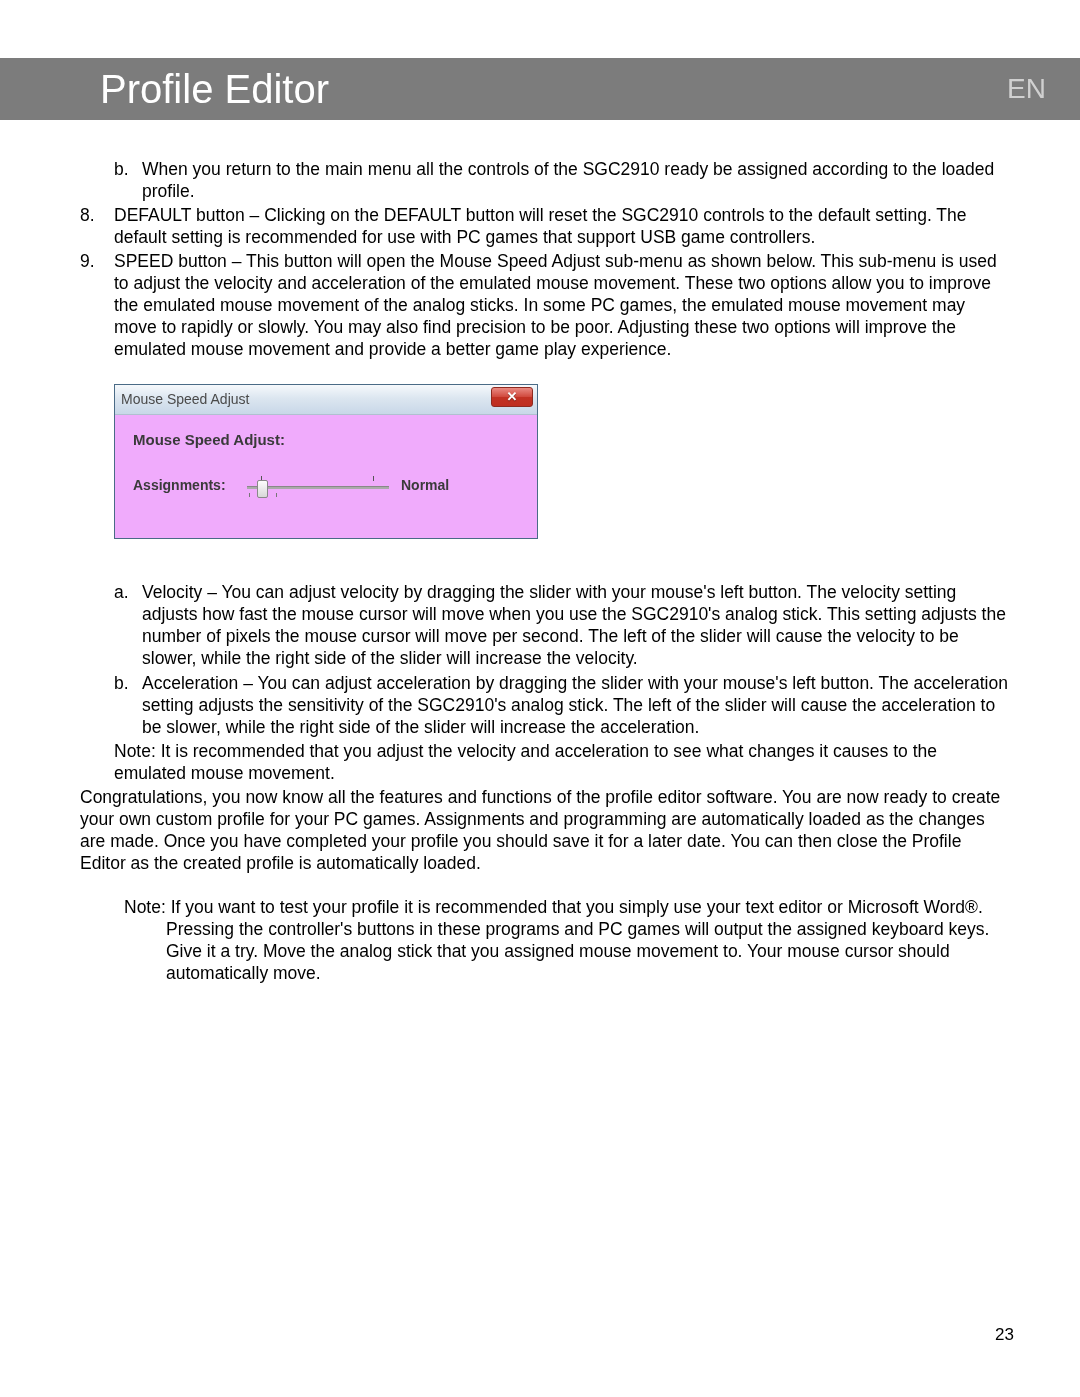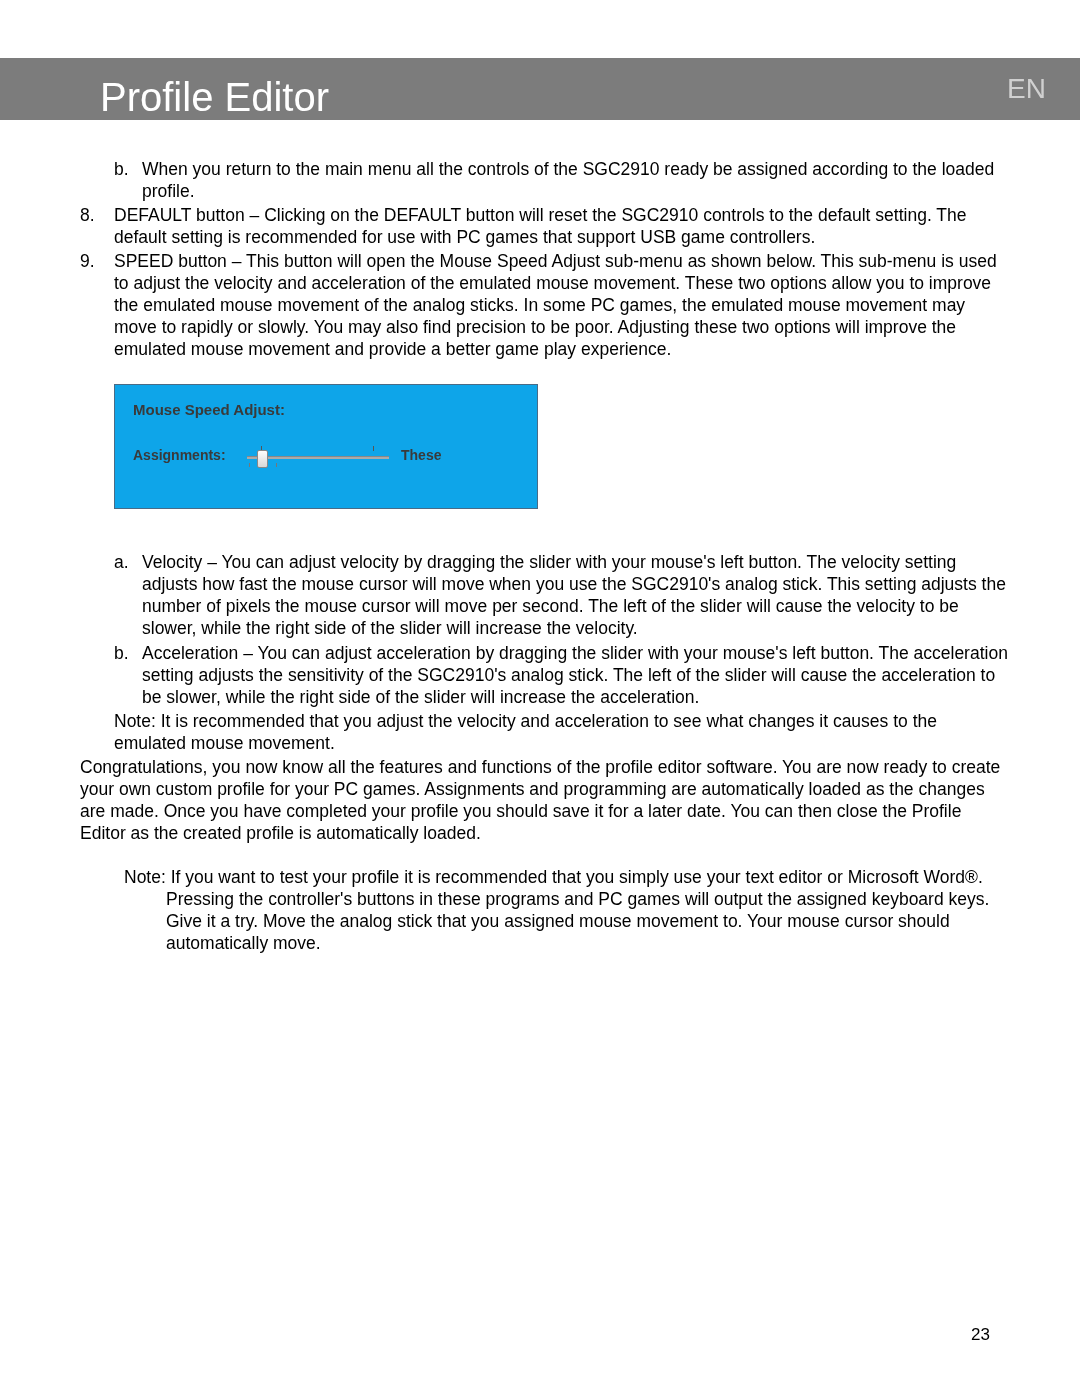--- a/index.html
+++ b/index.html
@@ -10,21 +10,21 @@
     font-family: Arial, Helvetica, sans-serif;
     color: #000;
     position: relative;
   }
   .header-bar {
     position: absolute;
     top: 58px; left: 0; right: 0;
     height: 62px;
     background: #7c7c7c;
     display: flex;
-    align-items: flex-end;
+    align-items: center;
   }
   .header-prefix {
     width: 96px;
     height: 100%;
     background: #7c7c7c;
   }
   .header-title {
     color: #ffffff;
     font-size: 40px;
     font-weight: 400;
@@ -109,21 +109,21 @@
     align-items: center;
     justify-content: center;
   }
   .close-x {
     color: #fff;
     font-weight: bold;
     font-size: 13px;
     text-shadow: 0 1px 1px rgba(0,0,0,0.4);
   }
   .dialog-body {
-    background: #0ea5e9;
+    background: #f0abfc;
     padding: 16px 35px 42px 18px;
   }
   .dlg-heading {
     font-weight: bold;
     color: #3a3a3a;
     margin-bottom: 24px;
     font-size: 15px;
   }
   .slider-row {
     display: flex;
@@ -178,21 +178,21 @@
     padding-left: 0px;
   }
   .note-indent {
     padding-left: 42px;
     text-indent: -42px;
     margin-left: 44px;
   }
   .pagenum {
     position: absolute;
     bottom: 52px;
-    right: 90px;
+    right: 66px;
     font-size: 17px;
   }
 </style>
 </head>
 <body>
 
 <div class="header-bar">
   <div class="header-prefix"></div>
   <div class="header-title">Profile Editor</div>
   <div class="header-lang">EN</div>
@@ -209,35 +209,41 @@
     <div class="ol-num">8.</div>
     <div class="ol-body">DEFAULT button – Clicking on the DEFAULT button will reset the SGC2910 controls to the default setting. The default setting is recommended for use with PC games that support USB game controllers.</div>
   </div>
 
   <div class="ol-item">
     <div class="ol-num">9.</div>
     <div class="ol-body">SPEED button – This button will open the Mouse Speed Adjust sub-menu as shown below. This sub-menu is used to adjust the velocity and acceleration of the emulated mouse movement. These two options allow you to improve the emulated mouse movement of the analog sticks. In some PC games, the emulated mouse movement may move to rapidly or slowly. You may also find precision to be poor. Adjusting these two options will improve the emulated mouse movement and provide a better game play experience.</div>
   </div>
 
   <div class="dialog">
+    <div class="titlebar">
+      <span class="titlebar-text">Mouse Speed Adjust</span>
+      <div class="close-btn">
+        <span class="close-x">✕</span>
+      </div>
+    </div>
     <div class="dialog-body">
       <div class="dlg-heading">Mouse Speed Adjust:</div>
 
 
       <div class="slider-row" style="margin-bottom:0">
         <div class="slider-label">Assignments:</div>
         <div class="slider-widget">
           <div class="tick" style="left:18px"></div>
           <div class="tick" style="left:130px"></div>
           <div class="slider-track"></div>
           <div class="slider-thumb" style="left:14px"></div>
           <div class="tick-btm" style="left:6px"></div>
           <div class="tick-btm" style="left:33px"></div>
         </div>
-        <div class="slider-value">These</div>
+        <div class="slider-value">Normal</div>
       </div>
     </div>
   </div>
 
   <div class="sub-item">
     <div class="sub-letter">a.</div>
     <div class="sub-body">Velocity – You can adjust velocity by dragging the slider with your mouse's left button. The velocity setting adjusts how fast the mouse cursor will move when you use the SGC2910's analog stick. This setting adjusts the number of pixels the mouse cursor will move per second. The left of the slider will cause the velocity to be slower, while the right side of the slider will increase the velocity.</div>
   </div>
   <div class="sub-item">
     <div class="sub-letter">b.</div>

